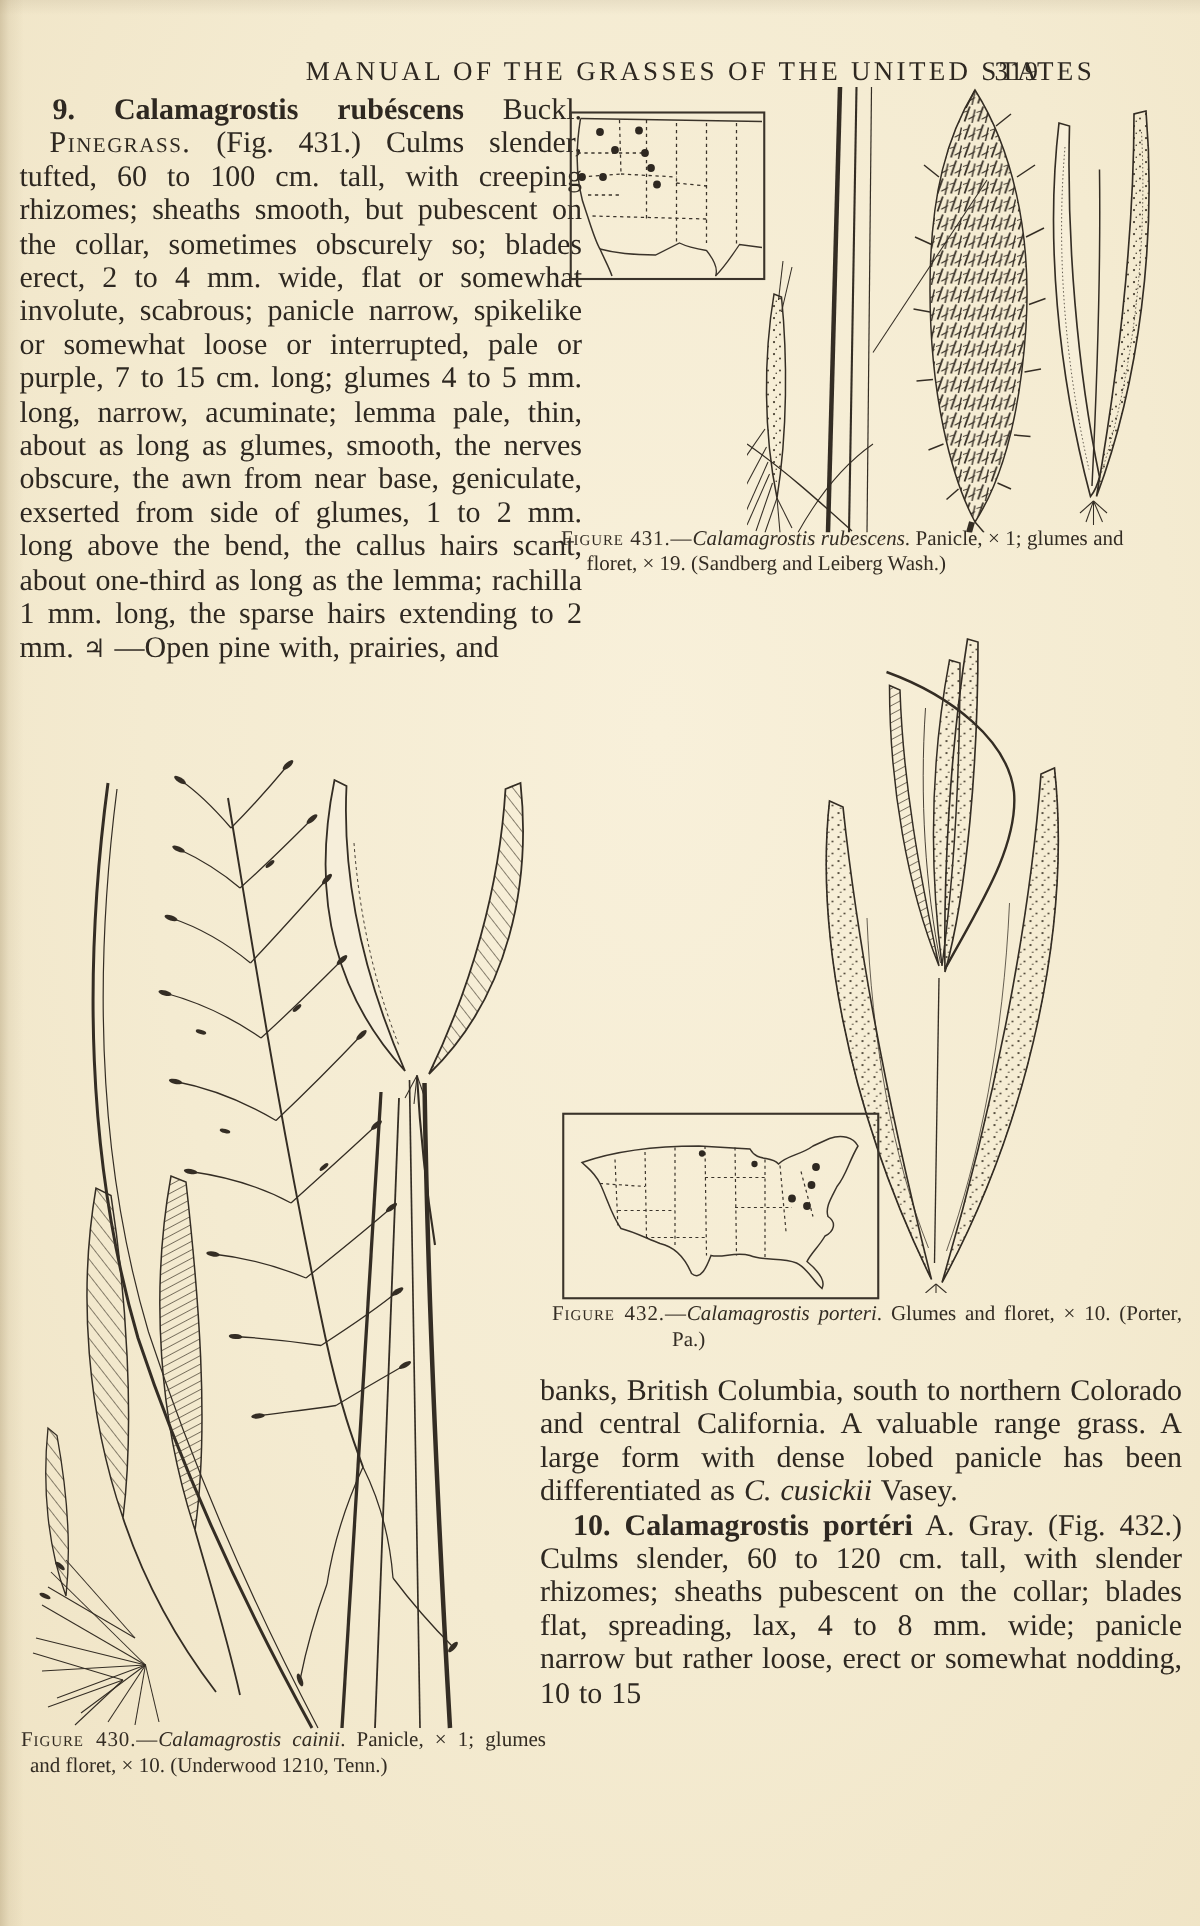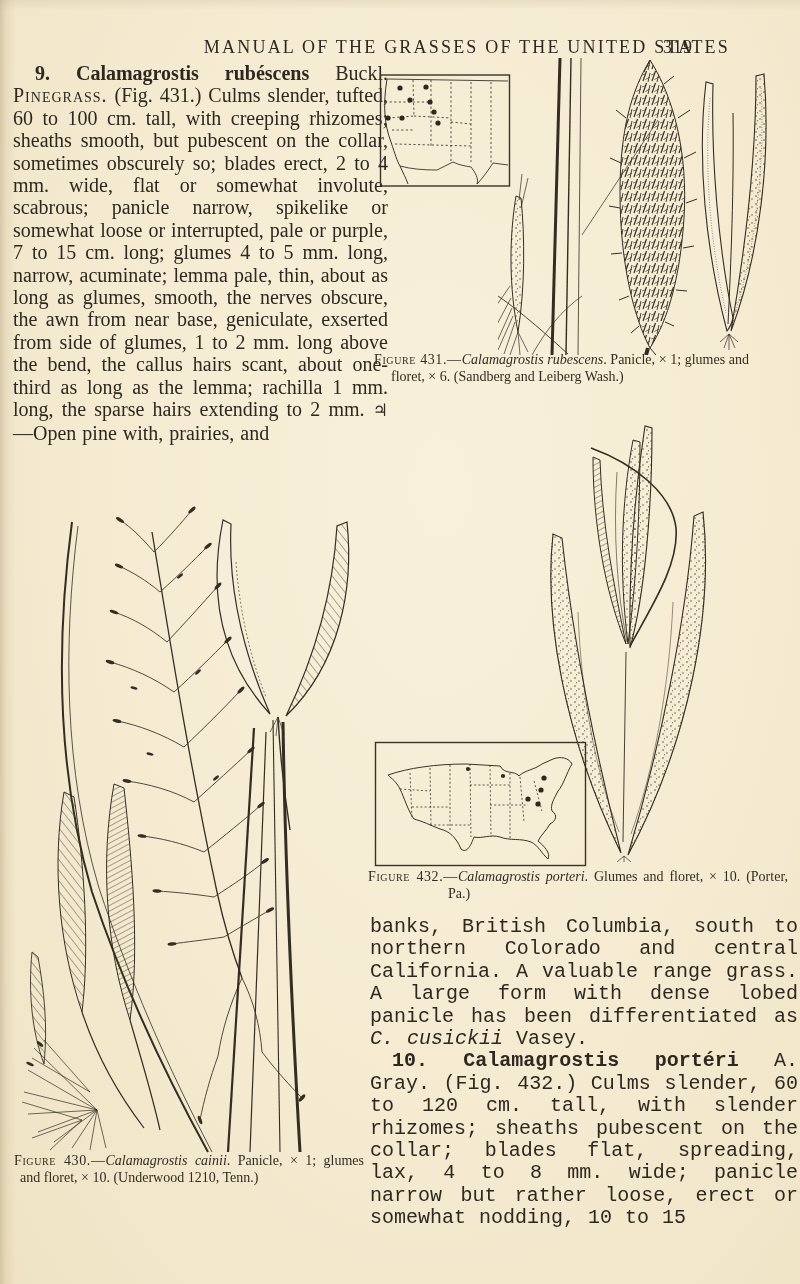--- a/index.html
+++ b/index.html
@@ -13,25 +13,25 @@
     font-family:"Liberation Serif","DejaVu Serif",serif;
     color:#2e2821;
   }
   .running-head{
     position:absolute;top:37px;left:0;width:730px;text-align:right;
     font-size:18px;letter-spacing:2.2px;white-space:nowrap;
   }
   .page-num{position:absolute;top:37px;left:663px;font-size:18px;letter-spacing:1px;}
   .col{position:absolute;text-align:justify;font-size:20px;line-height:22.4px;word-spacing:1px;}
   .col-left{left:13px;top:62px;width:375px;}
-  .col-right{left:370px;top:916px;width:428px;font-family:Liberation Mono, monospace;}
+  .col-right{left:360px;top:916px;width:428px;}
   .col p{margin:0;}
   .indent{text-indent:22px;}
   b.lead{font-weight:bold;}
-  .sc{font-variant:small-caps;letter-spacing:1px;}
+  .sc{font-variant:small-caps;letter-spacing:1px;margin-left:20px;}
   .it{font-style:italic;margin-top:36px;}
   .perennial{font-family:"DejaVu Sans",sans-serif;font-size:17px;}
   .caption{
     position:absolute;font-size:14px;line-height:16.5px;text-align:justify;
     padding-left:17px;text-indent:-17px;color:#332c23;
   }
   .cap431{left:374px;top:352px;width:358px;}
   .cap432{left:368px;top:869px;width:340px;padding-left:80px;text-indent:-80px;}
   .cap430{left:14px;top:1153px;width:344px;padding-left:6px;text-indent:-6px;}
   .cap-label{font-variant:small-caps;letter-spacing:.6px;}
@@ -173,21 +173,21 @@
           <path d="M231,276 L222,284"></path>
             <path d="M231,276 L240,284"></path>
         </g>
 
         <path d="M0,238 C26,256 50,278 70,296" stroke-width="0.9"></path>
         <path d="M34,297 C48,272 64,252 84,238" stroke-width="0.7"></path>
       </g>
     </svg>
   </figure>
 
-  <figcaption class="caption cap431"><span class="cap-label">Figure 431.—</span><span class="it">Calamagrostis rubescens</span><span>. Panicle, × 1; glumes and floret, × 6. (Sandberg and Leiberg Wash.)</span></figcaption>
+  <figcaption class="caption cap431"><span class="cap-label">Figure 431.—</span><span class="it">Calamagrostis rubescens</span><span>. Panicle, × 1; glumes and floret, × 19. (Sandberg and Leiberg Wash.)</span></figcaption>
 
   <figure class="fig432-art">
     <svg width="267" height="450" viewBox="0 0 267 450">
       <g stroke="#342d24" fill="none">
 
         <path d="M60,45 C60,112 72,180 93,232 C80,170 69,110 67,48 Z" fill="url(#hatchA)" stroke-width="1"></path>
         <path d="M100,28 C88,92 86,162 95,232 C104,165 107,95 107,30 Z" fill="url(#stip)" stroke-width="1"></path>
         <path d="M112,14 C100,90 96,172 97,236 C112,182 119,95 119,16 Z" fill="url(#stip)" stroke-width="1.1"></path>
         <path d="M84,60 C80,120 84,180 94,230" stroke-width="0.6"></path>
 

